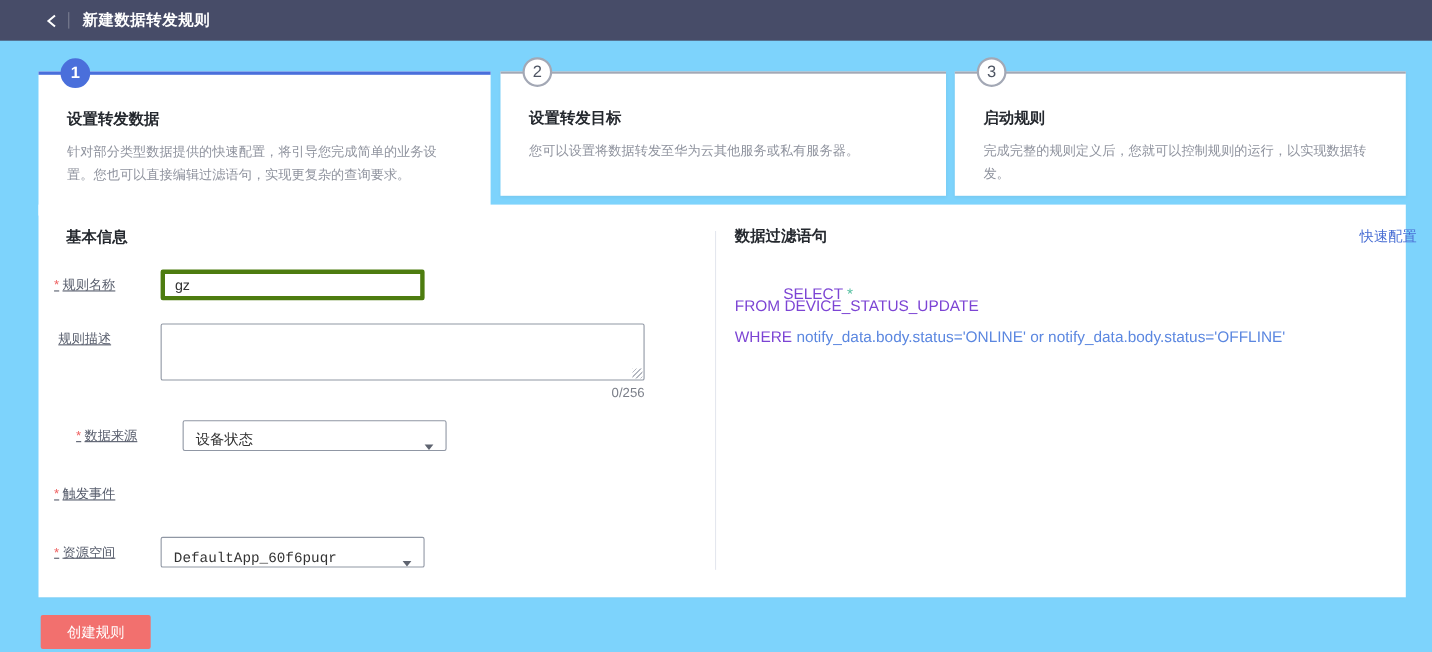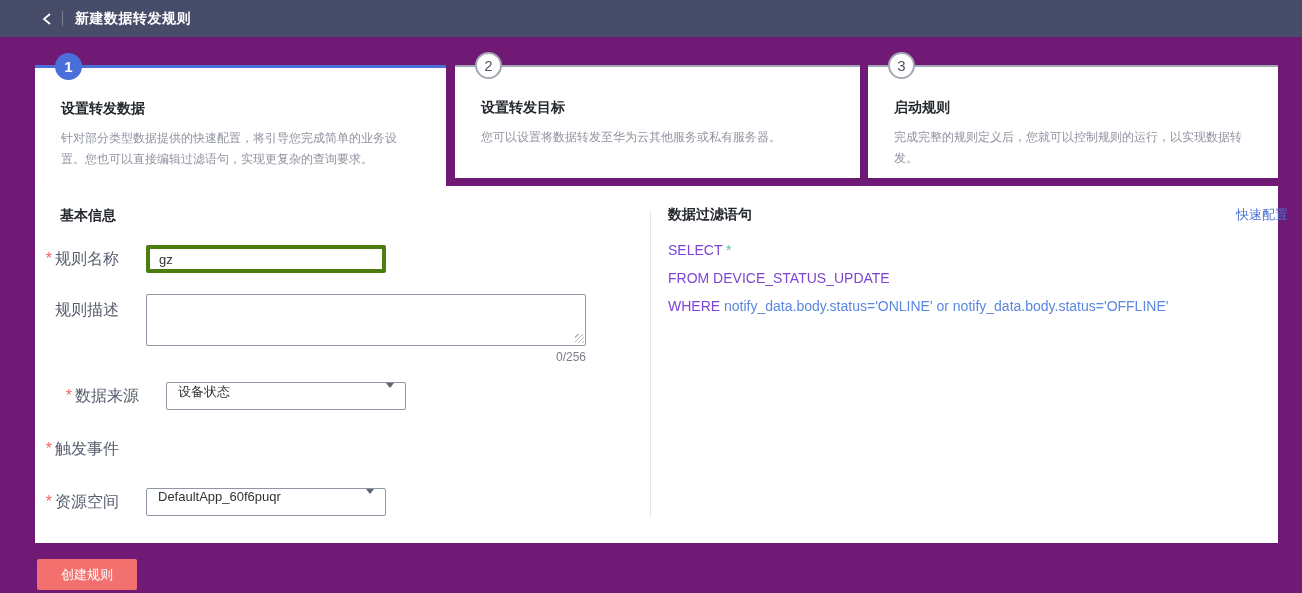--- a/index.html
+++ b/index.html
@@ -1,18 +1,18 @@
 <!DOCTYPE html>
 <html><head>
 <meta charset="utf-8">
 <style>
   * { margin:0; padding:0; box-sizing:border-box; }
   html,body { background:#eef0f5; }
   body { font-family:"Liberation Sans", sans-serif; }
-  .page { position:relative; width:1302px; height:593px; background:#701a75; overflow:hidden; }
+  .page { position:relative; width:1302px; height:593px; background:#7dd3fc; overflow:hidden; }
 
   
   .header { position:absolute; left:0; top:0; width:1302px; height:37px;
             background:#474c68; display:flex; align-items:center; }
   .back-btn { margin-left:36px; width:22px; height:22px; display:flex; align-items:center;
               justify-content:center; cursor:pointer; }
   .header-sep { width:1px; height:15px; background:rgba(255,255,255,.28); margin:0 12px 0 4px; }
   .header-title { color:#ffffff; font-size:14px; font-weight:bold; letter-spacing:.5px; }
 
   
@@ -31,56 +31,56 @@
   .step-body { padding:32px 26px 0 26px; }
   .step-title { font-size:14px; font-weight:bold; color:#24282e; }
   .step-desc { margin-top:10px; font-size:12px; color:#8f939e; line-height:1.75; }
 
   
   .panel { position:absolute; left:35px; top:186px; width:1243px; height:357px;
            background:#ffffff; box-shadow:0 1px 2px rgba(40,48,70,.06); z-index:1; }
   .section-title { position:absolute; left:25px; top:21px; font-size:14px; font-weight:bold; color:#24282e; }
 
   .form-row { position:absolute; left:0; display:flex; }
-  .form-label { width:84px; text-align:right; font-size:16px; color:#575d6c; }
+  .form-label { width:84px; text-align:center; font-size:12px; color:#575d6c;text-decoration:underline; }
   .req { color:#ef6565; margin-right:3px; }
   .ctrl { margin-left:27px; position:relative; }
 
   .text-input { width:240px; height:28px; border:4px solid #4d7c0f; border-radius:2px;
                 background:#fff; font-size:13px; color:#333; padding:0 9px;
                 font-family:"Liberation Sans", sans-serif; outline:none; }
   .textarea { width:440px; height:52px; border:1px solid #9097a4; border-radius:2px;
               resize:none; font-size:13px; color:#333; padding:5px 9px;
               font-family:"Liberation Sans", sans-serif; outline:none; }
   .resize-grip { position:absolute; right:2px; bottom:7px; width:9px; height:9px;
                  background:repeating-linear-gradient(135deg, transparent 0 2px, #b4b8c1 2px 3px); }
   .counter { position:absolute; left:111px; top:56px; width:440px; text-align:right;
              font-size:12px; color:#7b7f89; }
 
   .select { width:240px; height:28px; border:1px solid #9097a4; border-radius:2px;
-            background:#fff; display:flex; align-items:flex-start; justify-content:space-between;
-            padding:0 11px; font-size:13px; color:#333; cursor:pointer; }
+            background:#fff; display:flex; align-items:flex-end; justify-content:space-between;
+            padding:0 11px; font-size:13px; color:#333; cursor:pointer;font-family:Liberation Mono, monospace; }
   .caret { width:0; height:0; border-left:4px solid transparent; border-right:4px solid transparent;
            border-top:5px solid #5f6470; }
 
   .row-name   { top:59px; }  .row-name .form-label { line-height:28px; }
   .row-desc   { top:108px; } .row-desc .form-label { padding-top:6px; }
   .row-source { top:196px;padding-left:20px; } .row-source .form-label { line-height:28px; }
   .row-event  { top:249px;gap:48px; } .row-event .form-label { line-height:28px; }
   .row-space  { top:302px; } .row-space .form-label { line-height:28px; }
 
   .v-divider { position:absolute; left:615px; top:24px; width:1px; height:308px; background:#e4e7ee; }
 
   
   .sql-header { position:absolute; left:633px; top:20px; width:620px;
                 display:flex; justify-content:space-between; align-items:center;text-align:right; }
   .sql-title { font-size:14px; font-weight:bold; color:#24282e; }
   .quick-link { font-size:13px; color:#4a6fd4; cursor:pointer; }
   .sql-line { position:absolute; left:633px; font-size:14px; }
-  .sql-line-1 { top:56px; } .sql-line-2 { top:84px; } .sql-line-3 { top:112px; }
+  .sql-line-1 { top:73px;margin-left:44px; } .sql-line-2 { top:84px; } .sql-line-3 { top:112px; }
   .kw { color:#7c44d4; }
   .star { color:#52bf9e; }
   .cond { color:#5b87e0; }
 
   
   .create-btn { position:absolute; left:37px; top:559px; width:100px; height:31px;
                 background:#f2706e; color:#ffffff; border:none; border-radius:2px;
                 font-size:13px; font-family:"Liberation Sans", sans-serif; cursor:pointer; }
 </style>
 </head>

